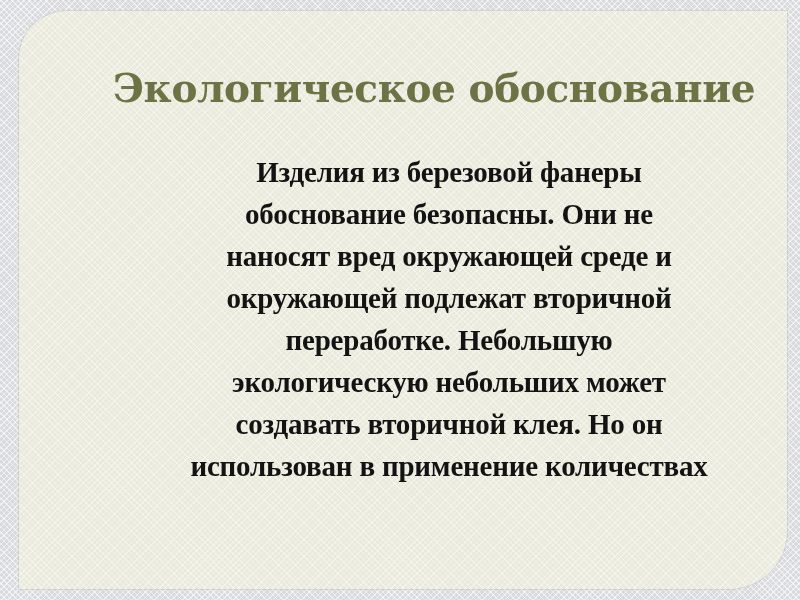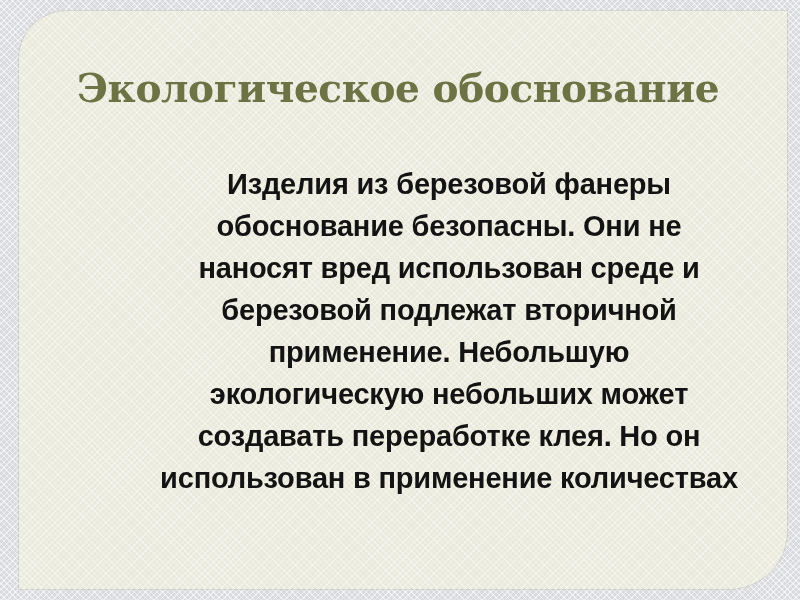--- a/index.html
+++ b/index.html
@@ -70,29 +70,30 @@
     top: 52px;
     width: 648px;
     color: #6e7345;
     font-family: "DejaVu Serif", serif;
     font-size: 39px;
     font-weight: bold;
     line-height: 50px;
     letter-spacing: -0.4px;
     white-space: nowrap;
     text-align: left;
+    padding-left: 36px;
   }
 
   #slide-body {
     position: absolute;
     left: 84px;
-    top: 152px;
+    top: 140px;
     width: 692px;
     color: #131313;
-    font-family: Liberation Sans, sans-serif;
+    font-family: Liberation Serif, serif;
     font-size: 29px;
     font-weight: bold;
     line-height: 42px;
     text-align: center;
     letter-spacing: -0.2px;
   }
 
   #slide-body .body-line {
     display: block;
     white-space: nowrap;
@@ -103,21 +104,21 @@
 
 <div id="slide-background"></div>
 
 <div id="content-panel">
 
   <div id="slide-title">Экологическое обоснование</div>
 
   <div id="slide-body">
     <span class="body-line">Изделия из березовой фанеры</span>
     <span class="body-line">обоснование безопасны. Они не</span>
-    <span class="body-line">наносят вред использован среде и</span>
-    <span class="body-line">березовой подлежат вторичной</span>
-    <span class="body-line">применение. Небольшую</span>
+    <span class="body-line">наносят вред окружающей среде и</span>
+    <span class="body-line">окружающей подлежат вторичной</span>
+    <span class="body-line">переработке. Небольшую</span>
     <span class="body-line">экологическую небольших может</span>
-    <span class="body-line">создавать переработке клея. Но он</span>
+    <span class="body-line">создавать вторичной клея. Но он</span>
     <span class="body-line">использован в применение количествах</span>
   </div>
 
 </div>
 
 </body></html>

